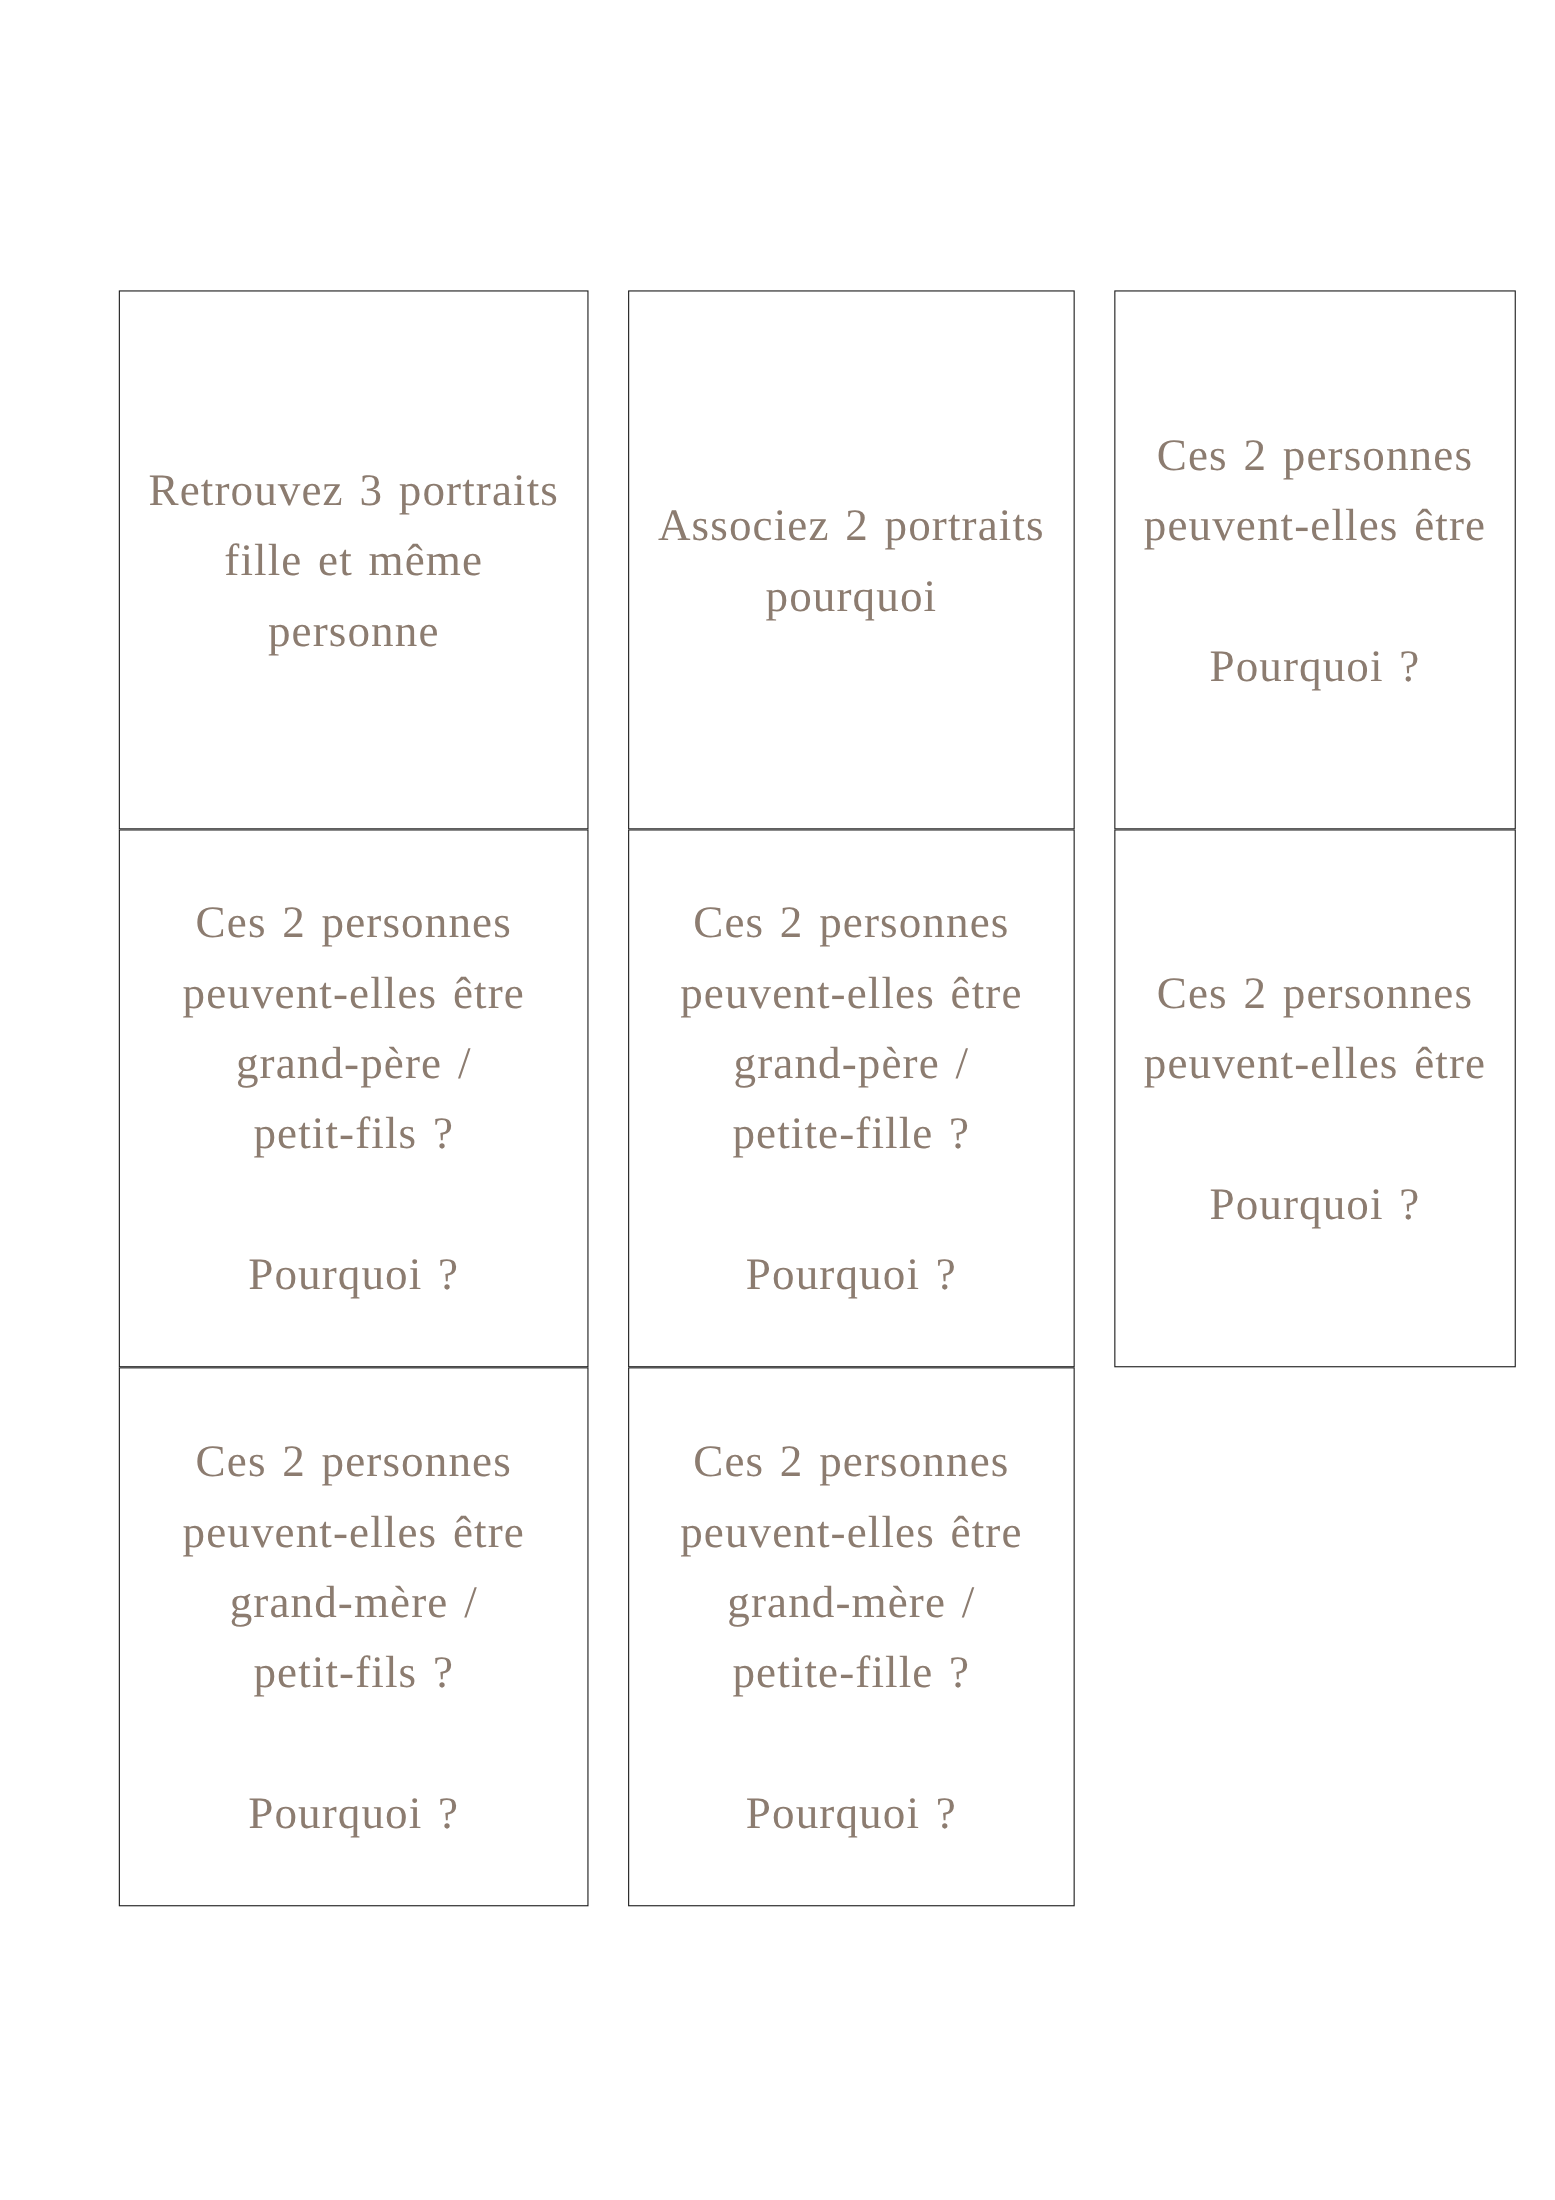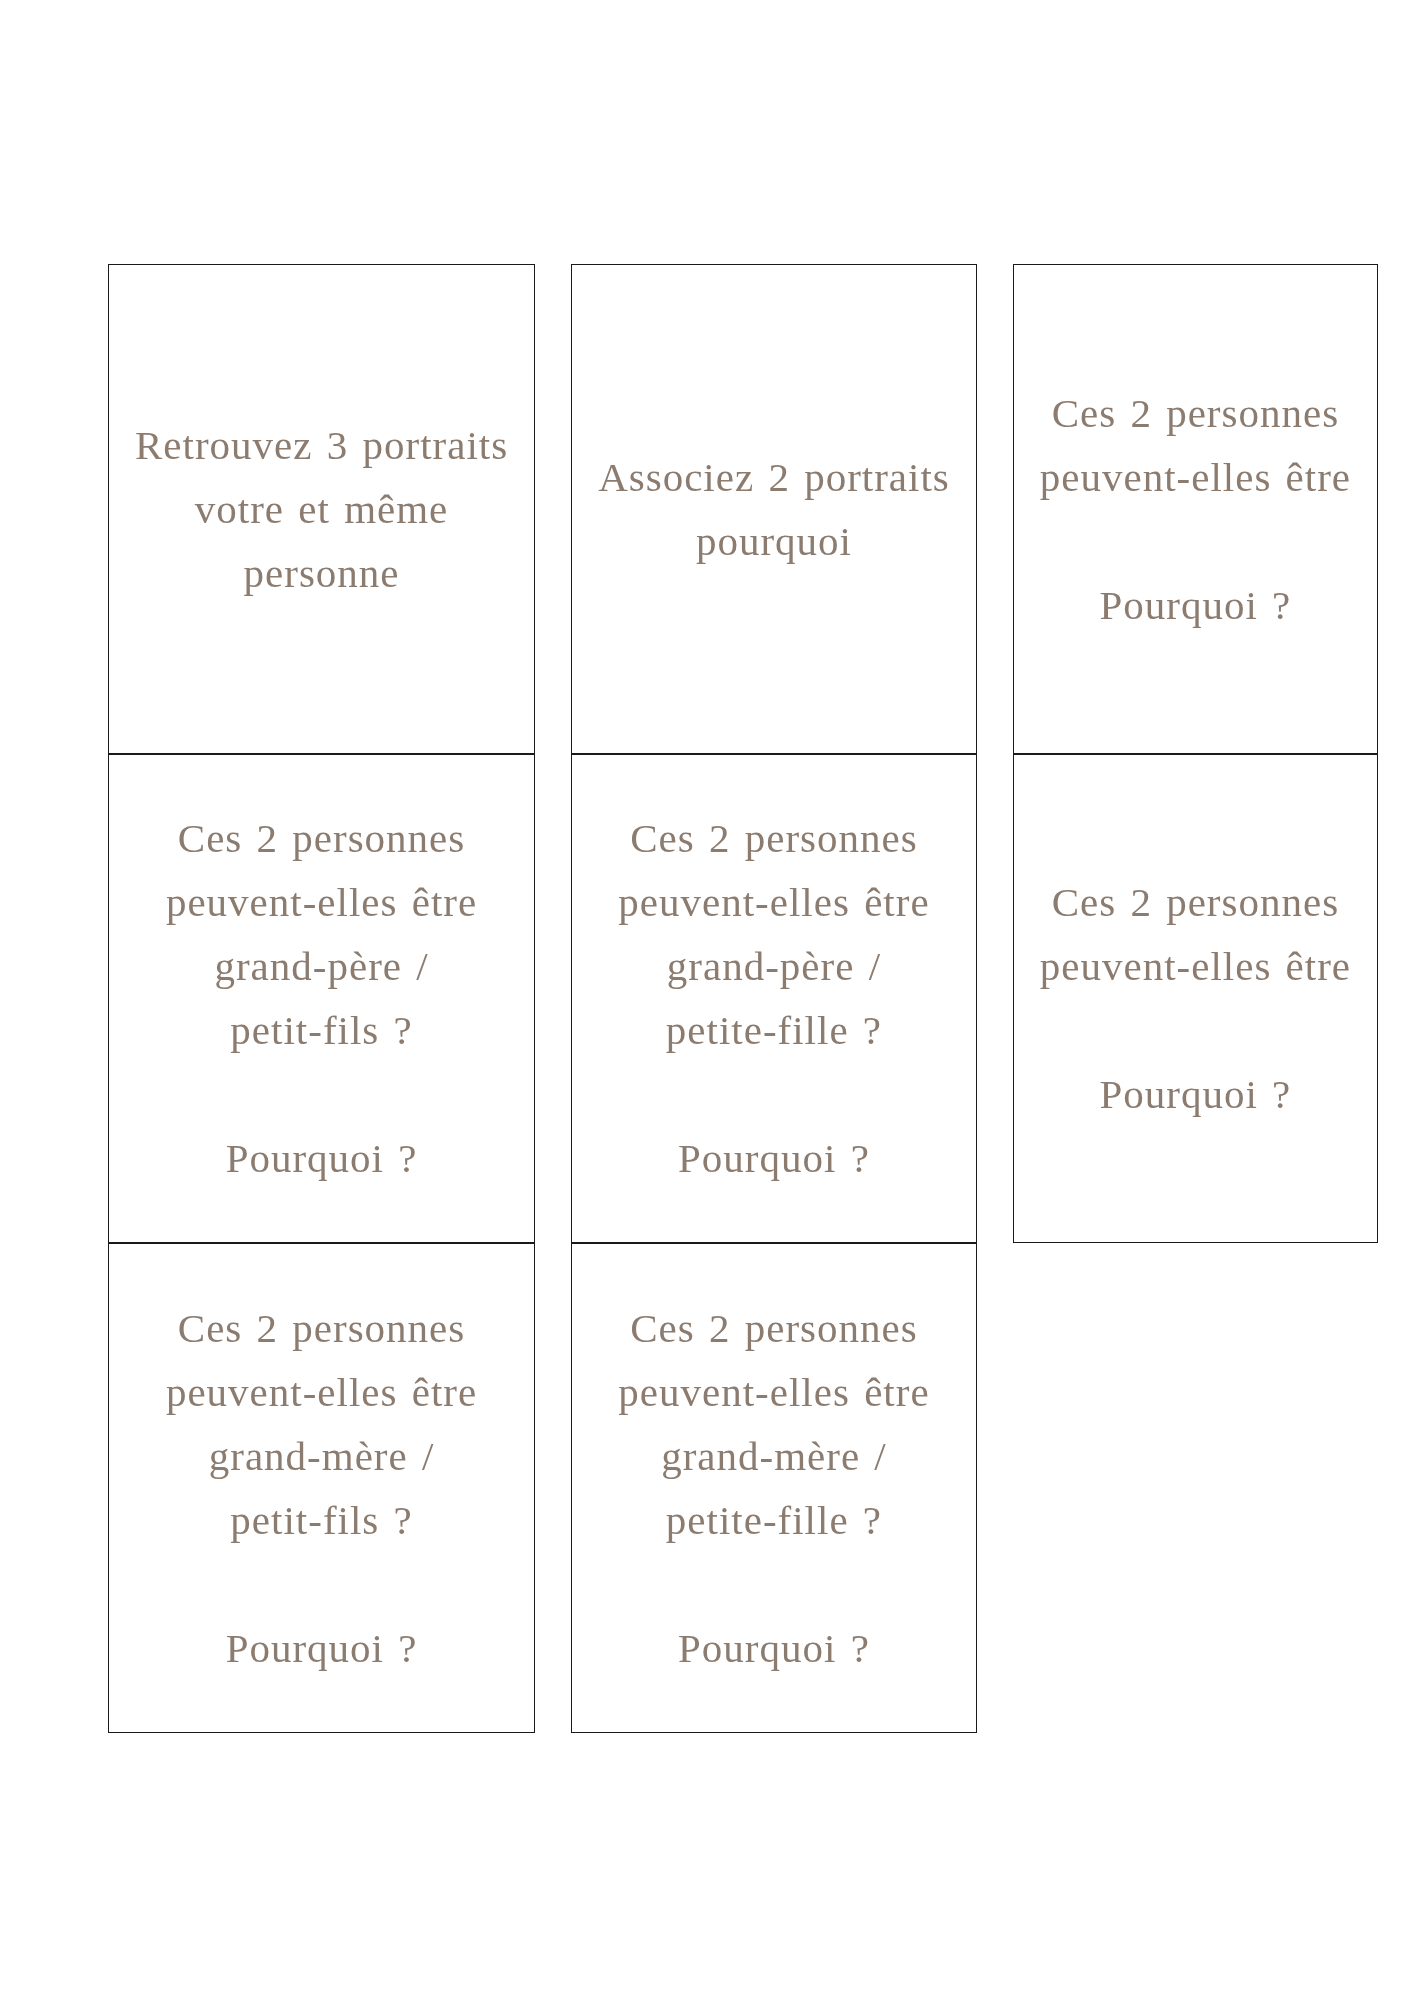--- a/index.html
+++ b/index.html
@@ -58,21 +58,21 @@
   }
 </style>
 </head>
 <body>
 
 <div class="page">
   <div class="card-grid" id="card-grid">
       <div class="card-cell">
         <div class="card-paragraph">
           <div class="card-line">Retrouvez 3 portraits</div>
-          <div class="card-line">votre et même</div>
+          <div class="card-line">fille et même</div>
           <div class="card-line">personne</div>
         </div>
       </div>
       <div class="card-cell">
         <div class="card-paragraph">
           <div class="card-line">Associez 2 portraits</div>
           <div class="card-line">pourquoi</div>
         </div>
       </div>
       <div class="card-cell">

